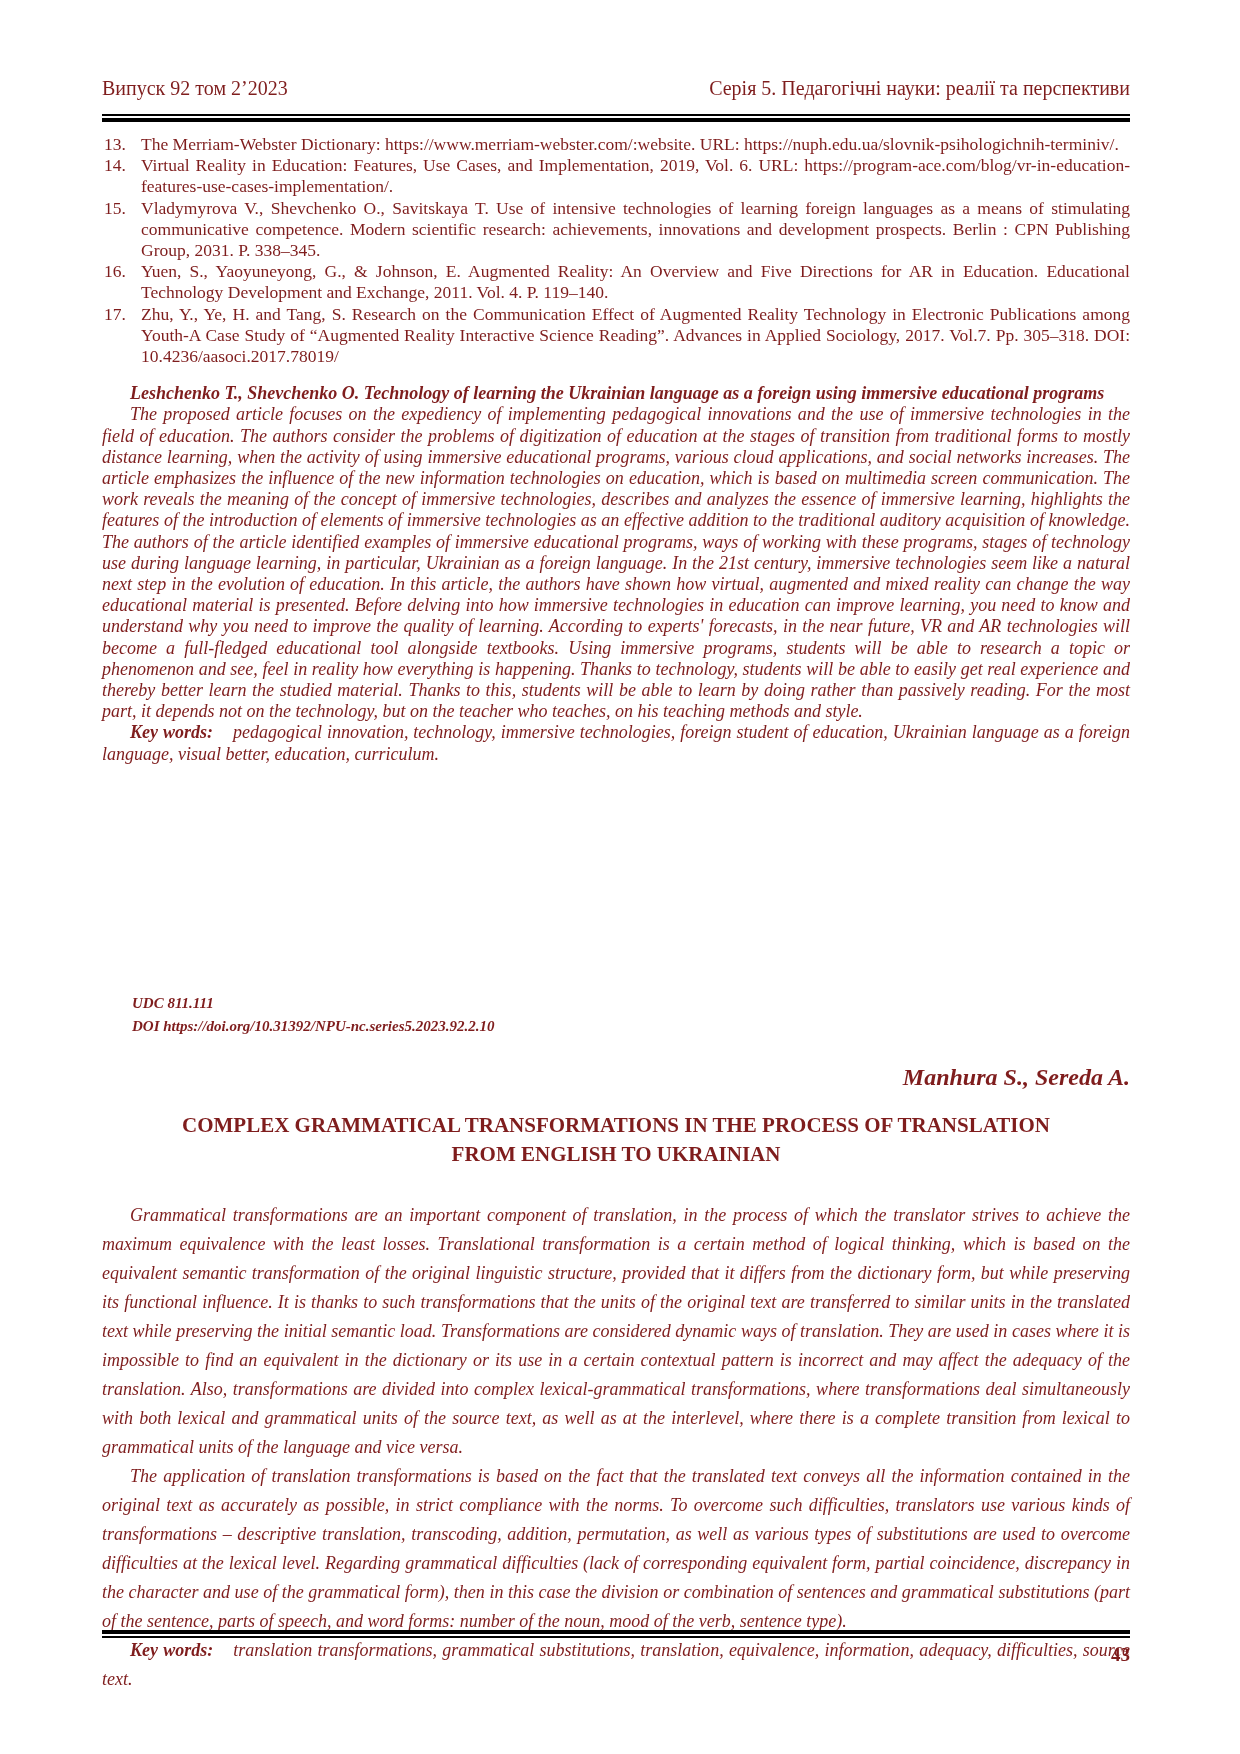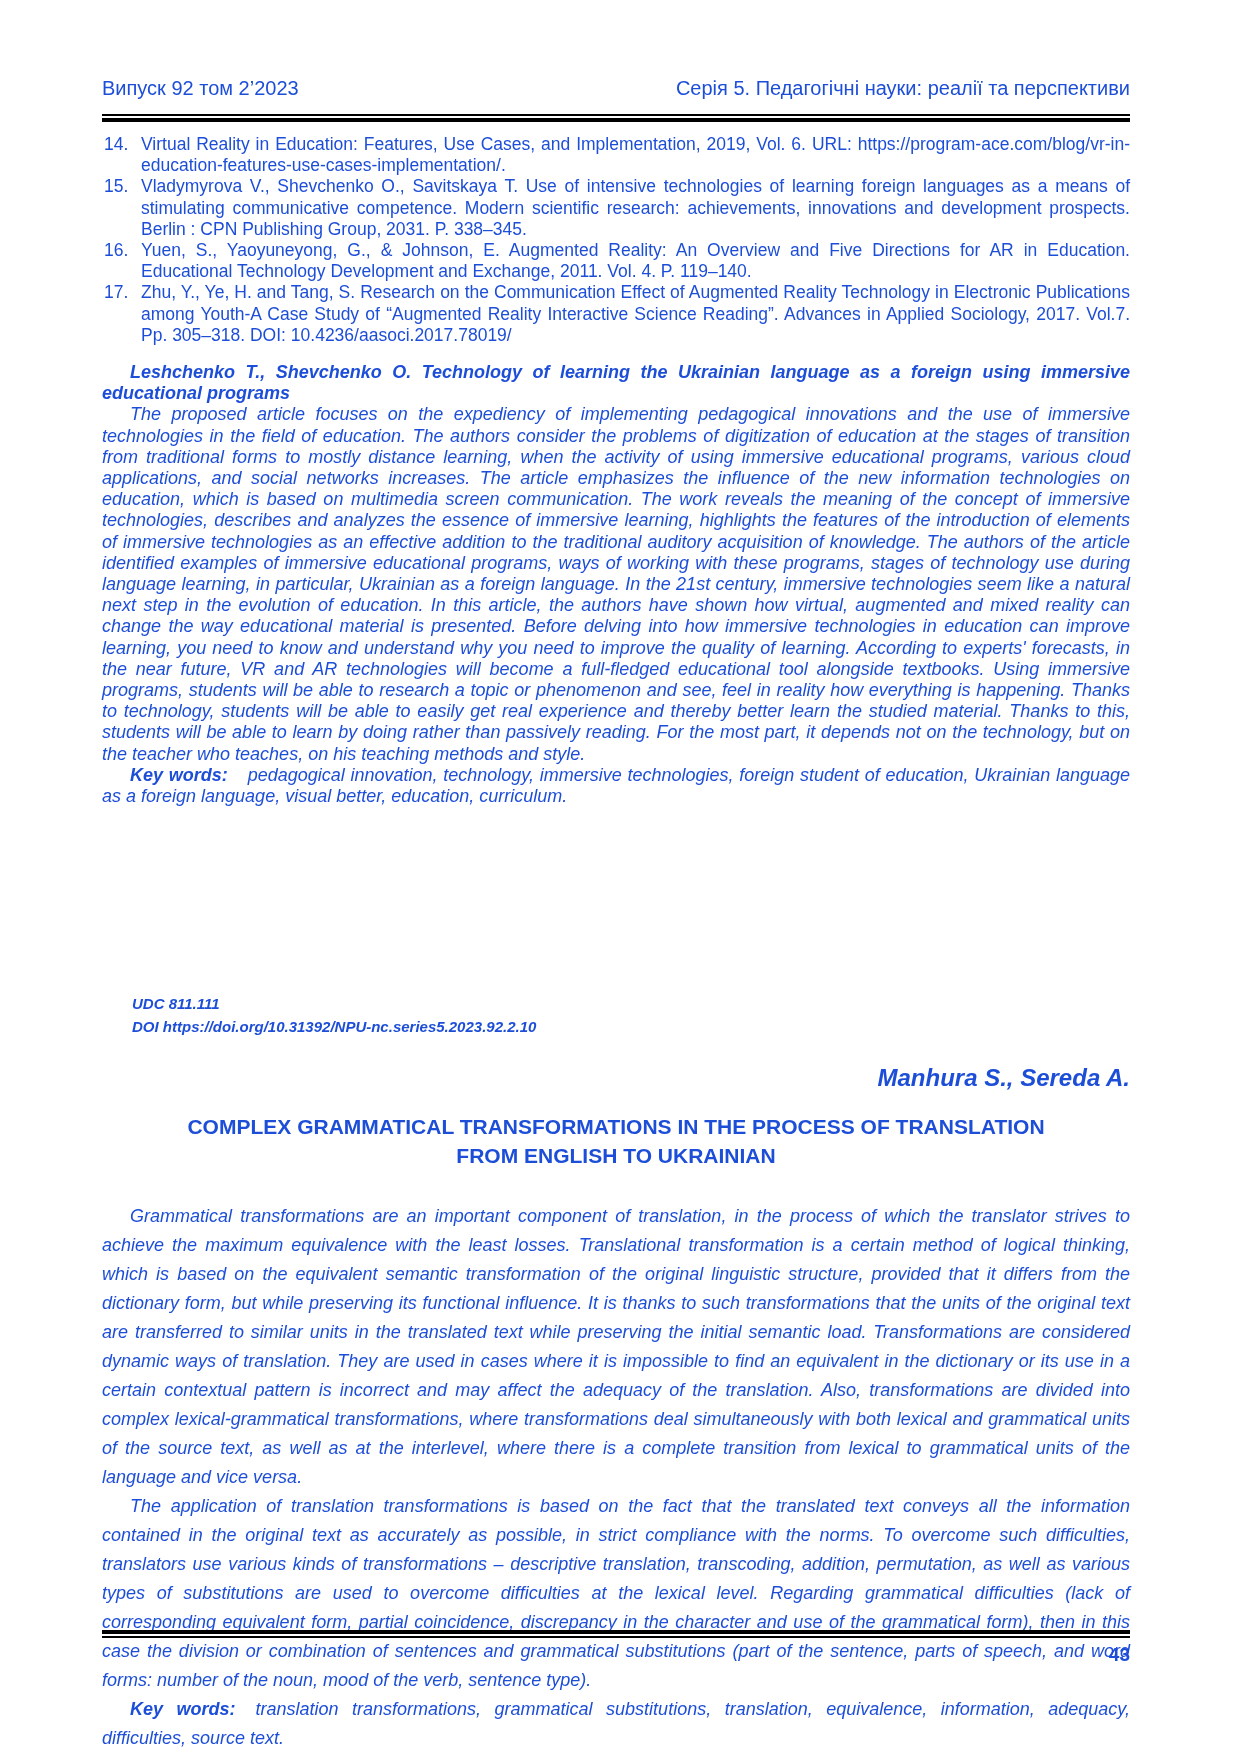--- a/index.html
+++ b/index.html
@@ -1,22 +1,22 @@
 <!DOCTYPE html>
 <html lang="en"><head>
 <meta charset="utf-8">
 <style>
   html, body { margin: 0; padding: 0; background: #ffffff; }
   .page {
     position: relative;
     width: 1240px;
     height: 1754px;
     background: #ffffff;
-    color: #1d4ed8;
-    font-family: Liberation Sans, sans-serif;
+    color: #7f1d1d;
+    font-family: Liberation Serif, serif;
     overflow: hidden;
   }
   .content {
     position: absolute;
     left: 102px;
     width: 1028px;
     top: 76px;
   }
   .running-header {
     display: flex;
@@ -104,20 +104,24 @@
       <span>Випуск 92 том 2’2023</span>
       <span>Серія 5. Педагогічні науки: реалії та перспективи</span>
     </div>
     <div class="header-rule">
       <div class="thin"></div>
       <div class="thick"></div>
     </div>
 
     <div class="refs">
       <div class="ref">
+        <span class="ref-num">13.</span>
+        <span class="ref-text">The Merriam-Webster Dictionary: https://www.merriam-webster.com/:website. URL: https://nuph.edu.ua/slovnik-psihologichnih-terminiv/.</span>
+      </div>
+      <div class="ref">
         <span class="ref-num">14.</span>
         <span class="ref-text">Virtual Reality in Education: Features, Use Cases, and Implementation, 2019, Vol. 6. URL: https://program-ace.com/blog/vr-in-education-features-use-cases-implementation/.</span>
       </div>
       <div class="ref">
         <span class="ref-num">15.</span>
         <span class="ref-text">Vladymyrova V., Shevchenko O., Savitskaya T. Use of intensive technologies of learning foreign languages as a means of stimulating communicative competence. Modern scientific research: achievements, innovations and development prospects. Berlin : CPN Publishing Group, 2031. P. 338–345.</span>
       </div>
       <div class="ref">
         <span class="ref-num">16.</span>
         <span class="ref-text">Yuen, S., Yaoyuneyong, G., &amp; Johnson, E. Augmented Reality: An Overview and Five Directions for AR in Education. Educational Technology Development and Exchange, 2011. Vol. 4. P. 119–140.</span>

